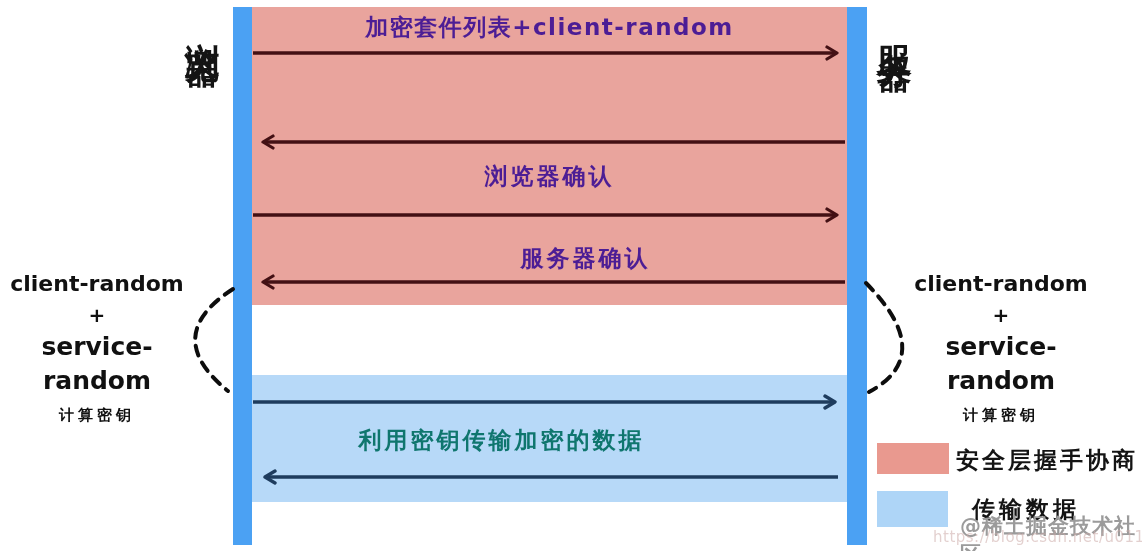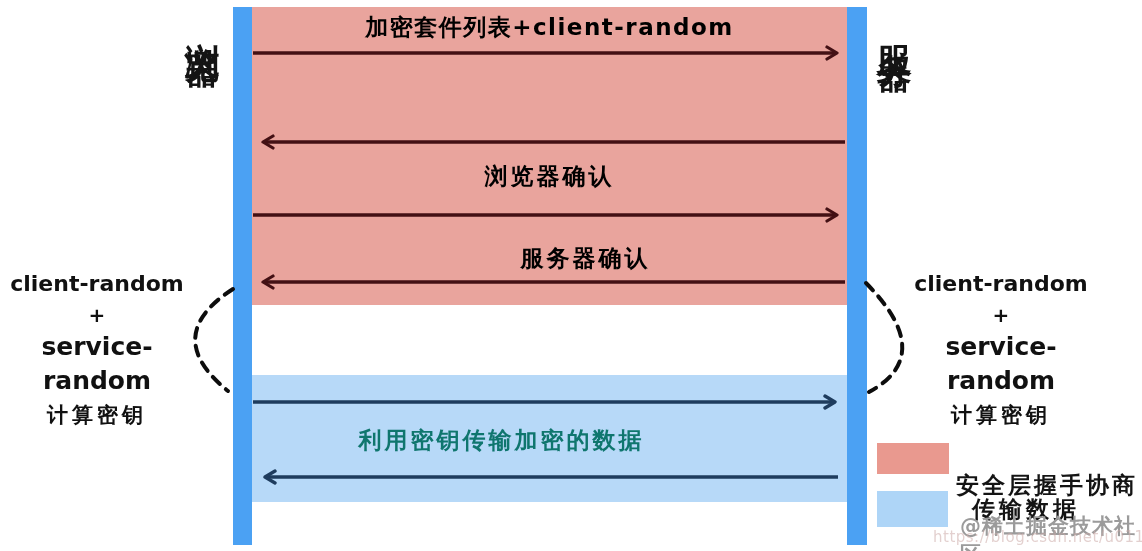--- a/index.html
+++ b/index.html
@@ -24,53 +24,53 @@
     writing-mode:vertical-lr;text-orientation:upright;
     font-size:35px;font-weight:bold;color:#141414;
     letter-spacing:6px;line-height:1;
   }
   .actor.left{left:184px;top:14px;}
   .actor.right{left:876px;top:19px;}
   
   .msg{
     position:absolute;left:252px;width:595px;
     text-align:center;
-    color:#000000;font-weight:bold;
+    color:#4c1d95;font-weight:bold;
     font-size:23px;letter-spacing:1.5px;
   }
   .msg.m1{top:12px;}
   .msg.m2{top:108px;}
   .msg.m3{top:161px;letter-spacing:3px;}
   .msg.m4{top:243px;letter-spacing:3px;margin-left:36px;}
   .msg.transfer-label{
     top:425px;color:#0f766e;letter-spacing:3px;
     padding-right:96px;box-sizing:border-box;
   }
   
   .key-note{
     position:absolute;top:268px;width:190px;
     text-align:center;color:#111;font-weight:bold;
   }
   .key-note.left{left:2px;}
   .key-note.right{left:906px;}
   .kn-en1{font-size:22px;line-height:32px;}
   .kn-plus{font-size:20px;line-height:30px;}
   .kn-en2{font-size:25px;line-height:34px;}
-  .kn-zh{font-size:21px;line-height:34px;letter-spacing:4px;}
+  .kn-zh{font-size:15px;line-height:34px;letter-spacing:4px;}
   
   svg.overlay{position:absolute;left:0;top:0;width:1142px;height:551px;}
   
   .swatch{position:absolute;}
   .swatch.handshake{left:877px;top:443px;width:72px;height:31px;background:#e9998f;}
   .swatch.transfer{left:877px;top:491px;width:71px;height:36px;background:#aed5f7;}
   .legend-label{
     position:absolute;color:#141414;font-weight:bold;
     font-size:23px;letter-spacing:3px;
   }
-  .legend-label.l1{left:956px;top:470px;}
+  .legend-label.l1{left:956px;top:445px;}
   .legend-label.l2{left:972px;top:494px;letter-spacing:4px;text-align:right;}
   
   .wm-community{
     position:absolute;left:960px;top:512px;
     font-size:21px;color:#9b9b9b;letter-spacing:1px;font-weight:bold;
   }
   .wm-url{
     position:absolute;left:933px;top:528px;
     font-size:15px;color:#cdaba8;opacity:.55;letter-spacing:.5px;
   }

